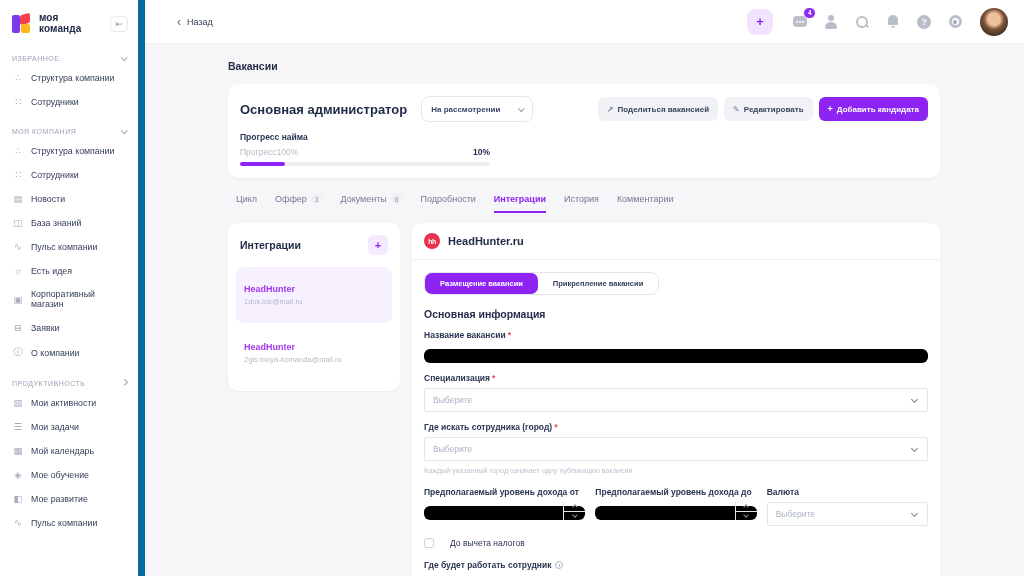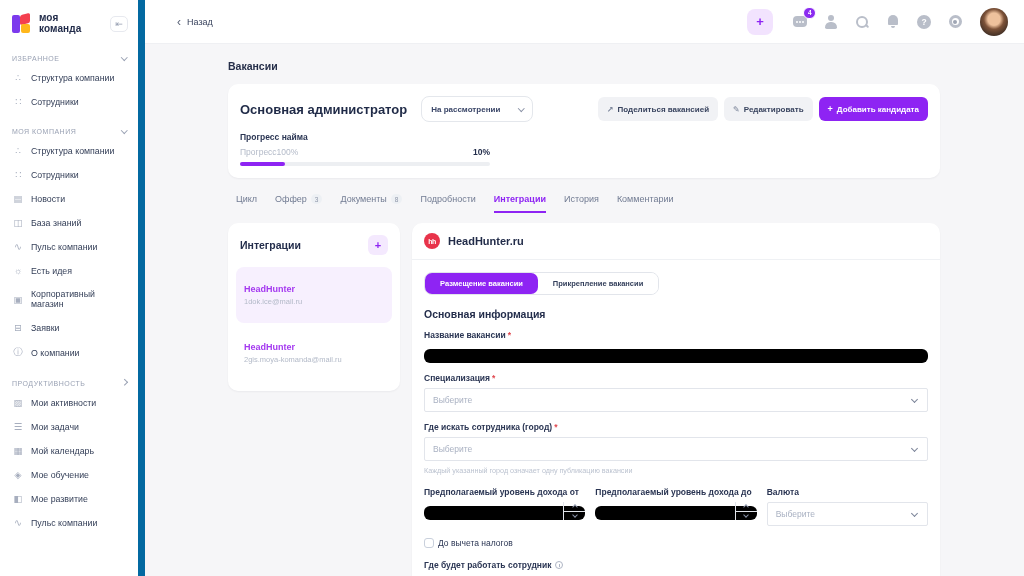--- a/index.html
+++ b/index.html
@@ -107,21 +107,21 @@
   .hint { font-size:7.2px; color:#BCC3D0; margin-top:5px; }
   .f-row { display:flex; gap:10px; margin-top:2px; }
   .f-col { flex:1; min-width:0; }
   .num-wrap { position:relative; }
   .num-wrap .t-input { padding-right:28px; }
   .stepper { position:absolute; right:0; top:0; bottom:0; width:22px; border-left:1px solid #E2E5EB; display:flex; flex-direction:column; }
   .step-cell { flex:1; display:flex; align-items:center; justify-content:center; cursor:pointer; }
   .step-cell:first-child { border-bottom:1px solid #E2E5EB; }
   .step-up { width:4px; height:4px; border-left:1.2px solid #8A92A6; border-top:1.2px solid #8A92A6; transform:rotate(45deg); margin-top:2px; }
   .step-down { width:4px; height:4px; border-right:1.2px solid #8A92A6; border-bottom:1.2px solid #8A92A6; transform:rotate(45deg); margin-bottom:2px; }
-  .cb-row { display:flex; align-items:flex-end; gap:4px; margin-top:12px; }
+  .cb-row { display:flex; align-items:flex-end; gap:16px; margin-top:12px; }
   .checkbox { width:10px; height:10px; border:1px solid #C9D0DC; border-radius:3px; background:#fff; cursor:pointer; flex:0 0 auto; }
   .cb-label { font-size:8.5px; color:#2A3553; }
   .label-row { display:flex; align-items:center; gap:4px; margin:12px 0 5px; }
   .label-row .f-label { margin:0; }
   .info-icon { width:8px; height:8px; border:1px solid #AEB5C4; border-radius:50%; position:relative; cursor:pointer; }
   .info-icon::after { content:""; position:absolute; left:2.6px; top:1.6px; width:1.2px; height:3.6px; background:#AEB5C4; }
 </style>
 </head>
 <body>
 

